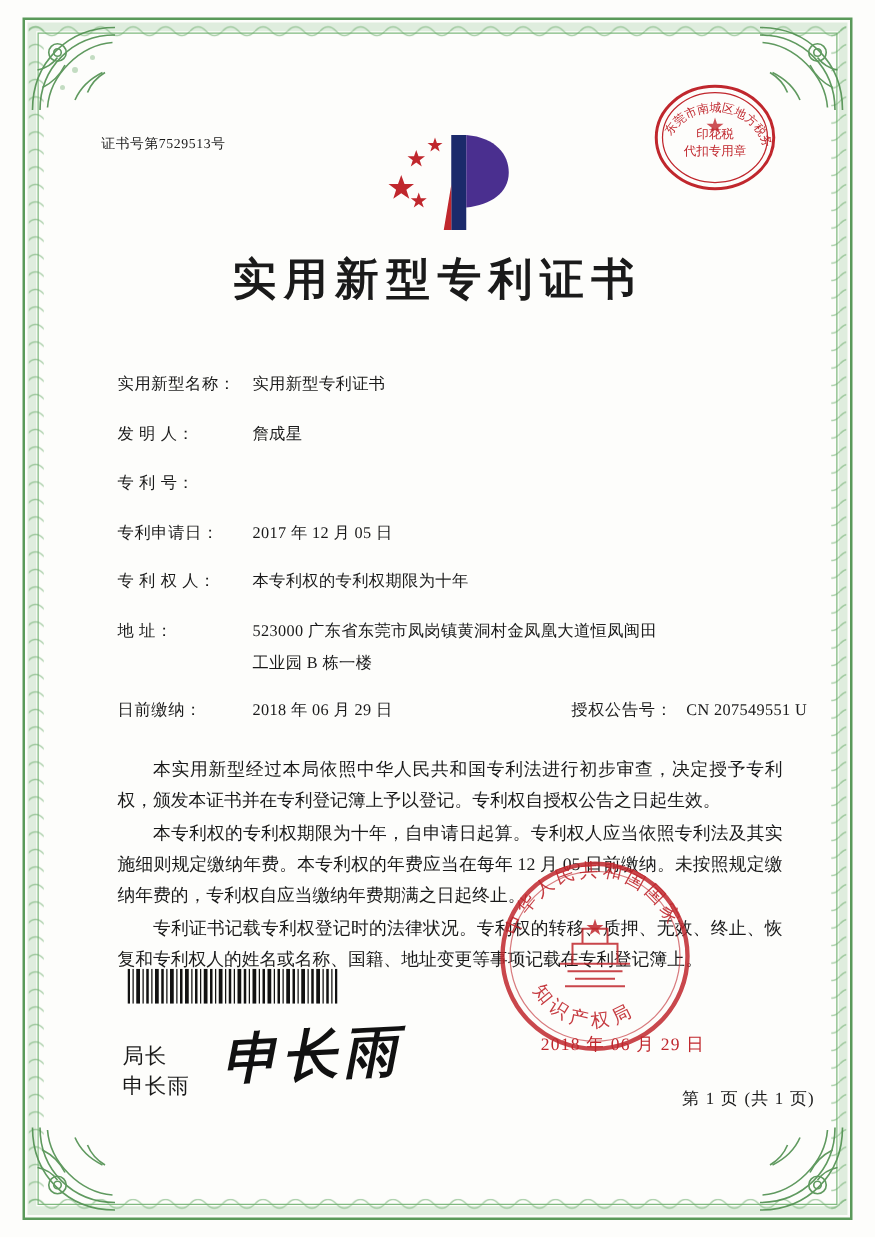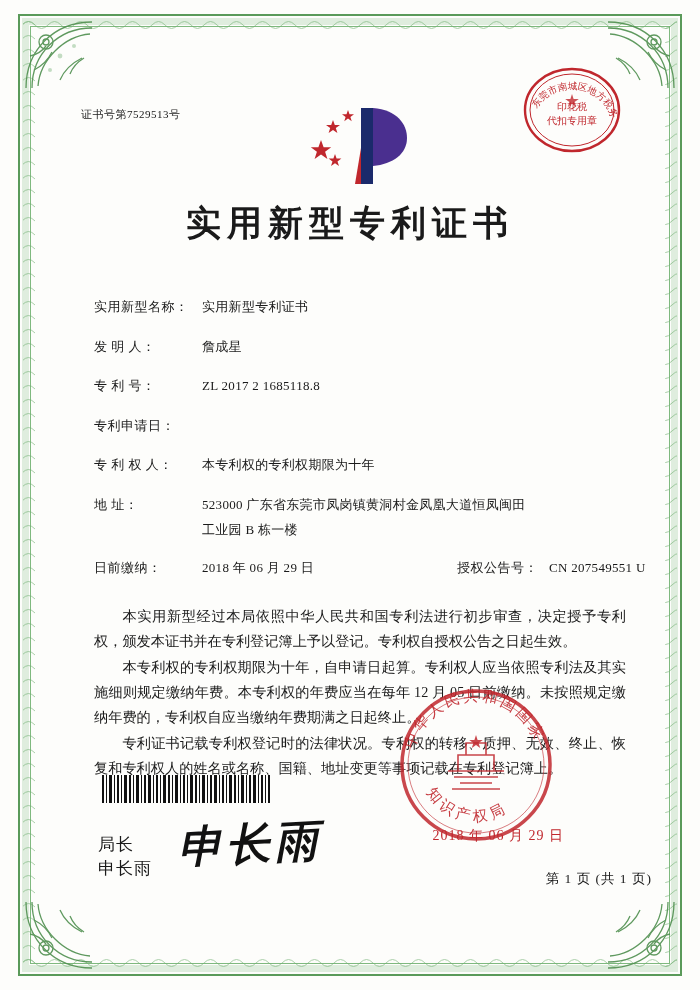--- a/index.html
+++ b/index.html
@@ -325,25 +325,25 @@
         <div class="field-value">实用新型专利证书</div>
       </div>
 
       <div class="field-row">
         <div class="field-label">发 明 人：</div>
         <div class="field-value">詹成星</div>
       </div>
 
       <div class="field-row">
         <div class="field-label">专 利 号：</div>
-        <div class="field-value mono-ish">ZL 2017 2 1685118.8</div>
       </div>
 
       <div class="field-row">
         <div class="field-label">专利申请日：</div>
+        <div class="field-value">2017 年 12 月 05 日</div>
       </div>
 
       <div class="field-row">
         <div class="field-label">专 利 权 人：</div>
         <div class="field-value">本专利权的专利权期限为十年</div>
       </div>
 
       <div class="field-row">
         <div class="field-label">地 址：</div>
         <div class="field-value">523000  广东省东莞市凤岗镇黄洞村金凤凰大道恒凤闽田</div>

